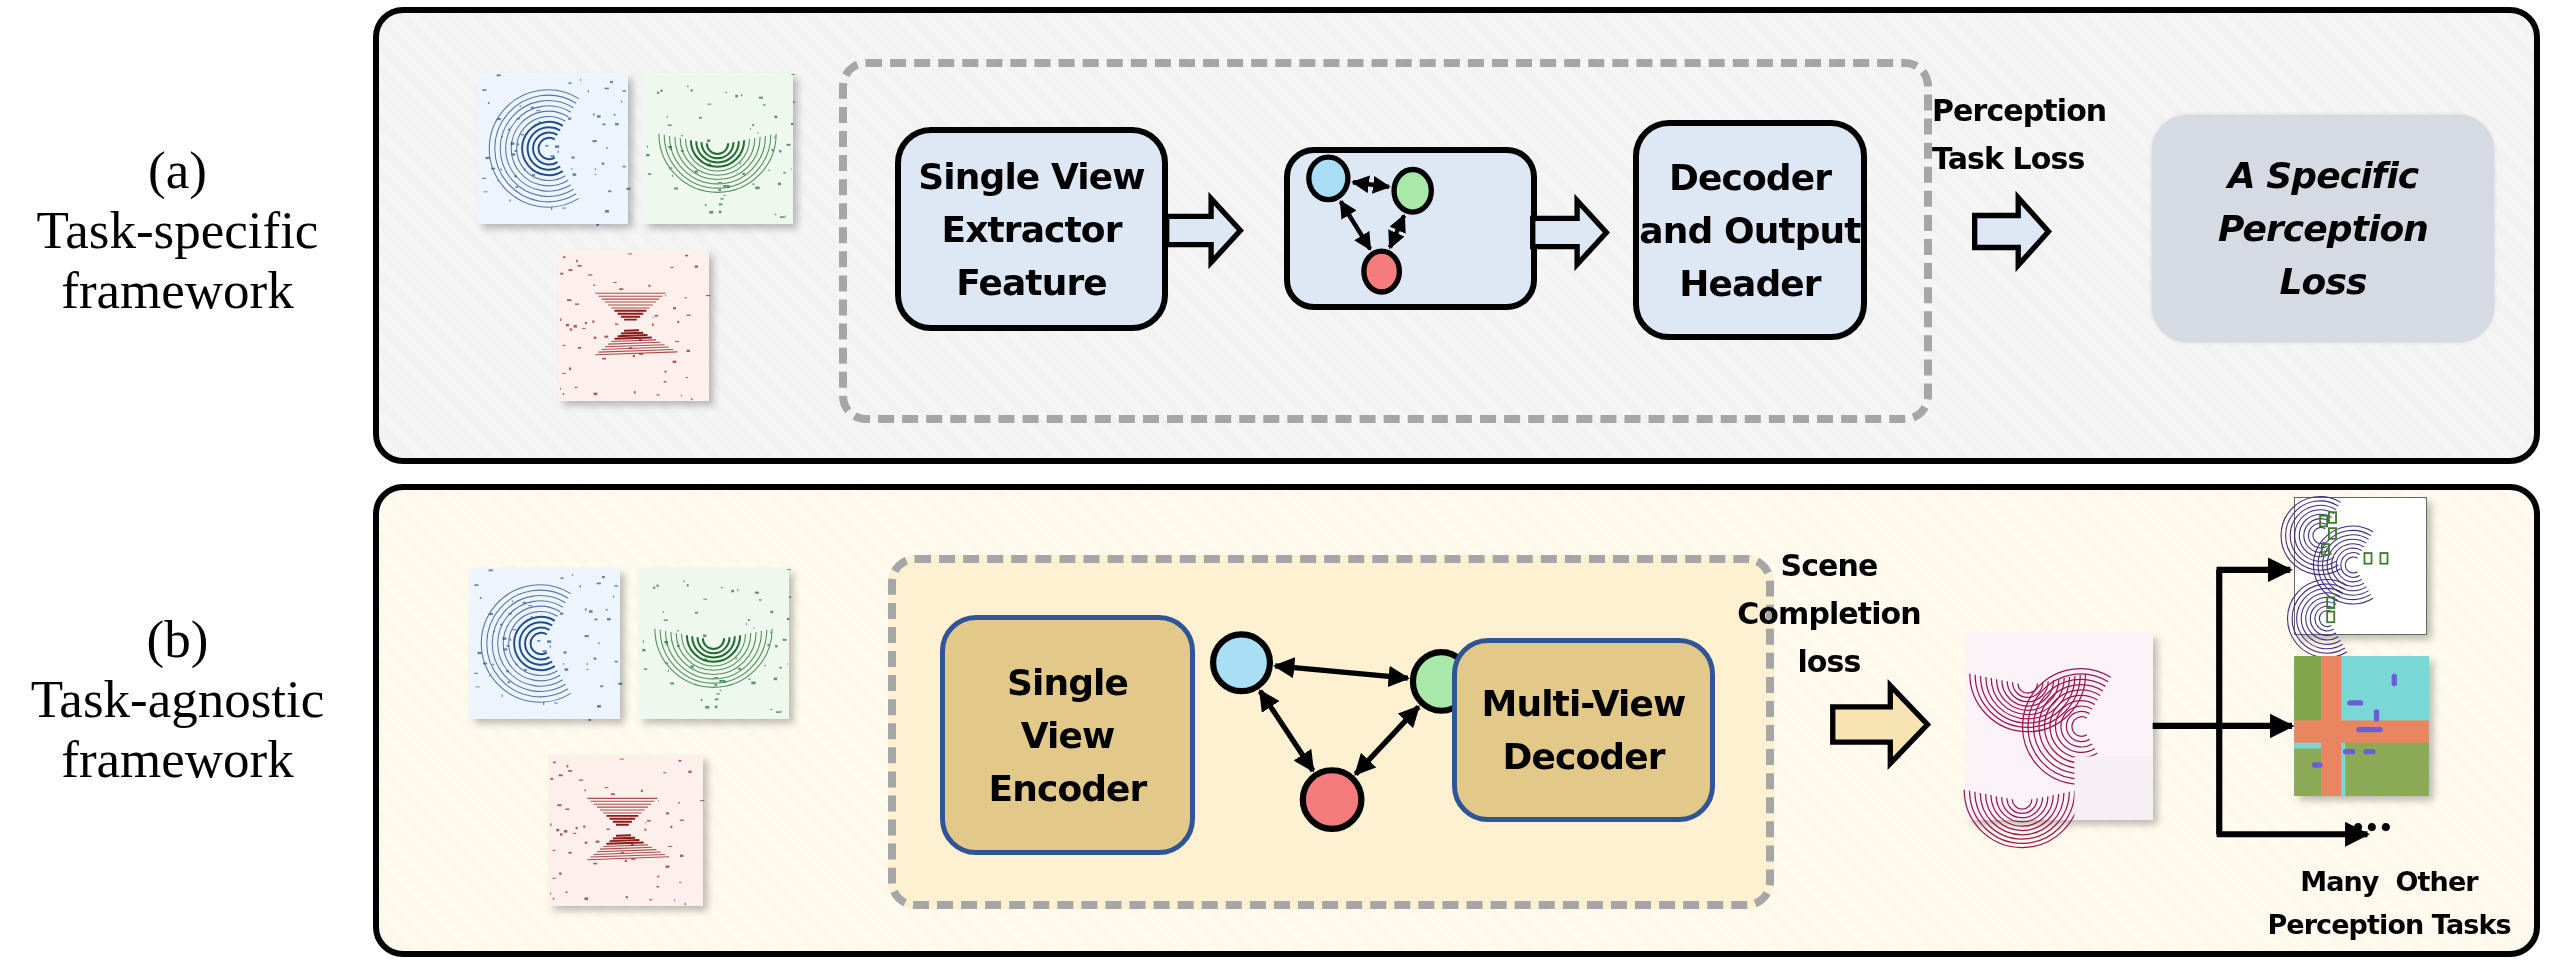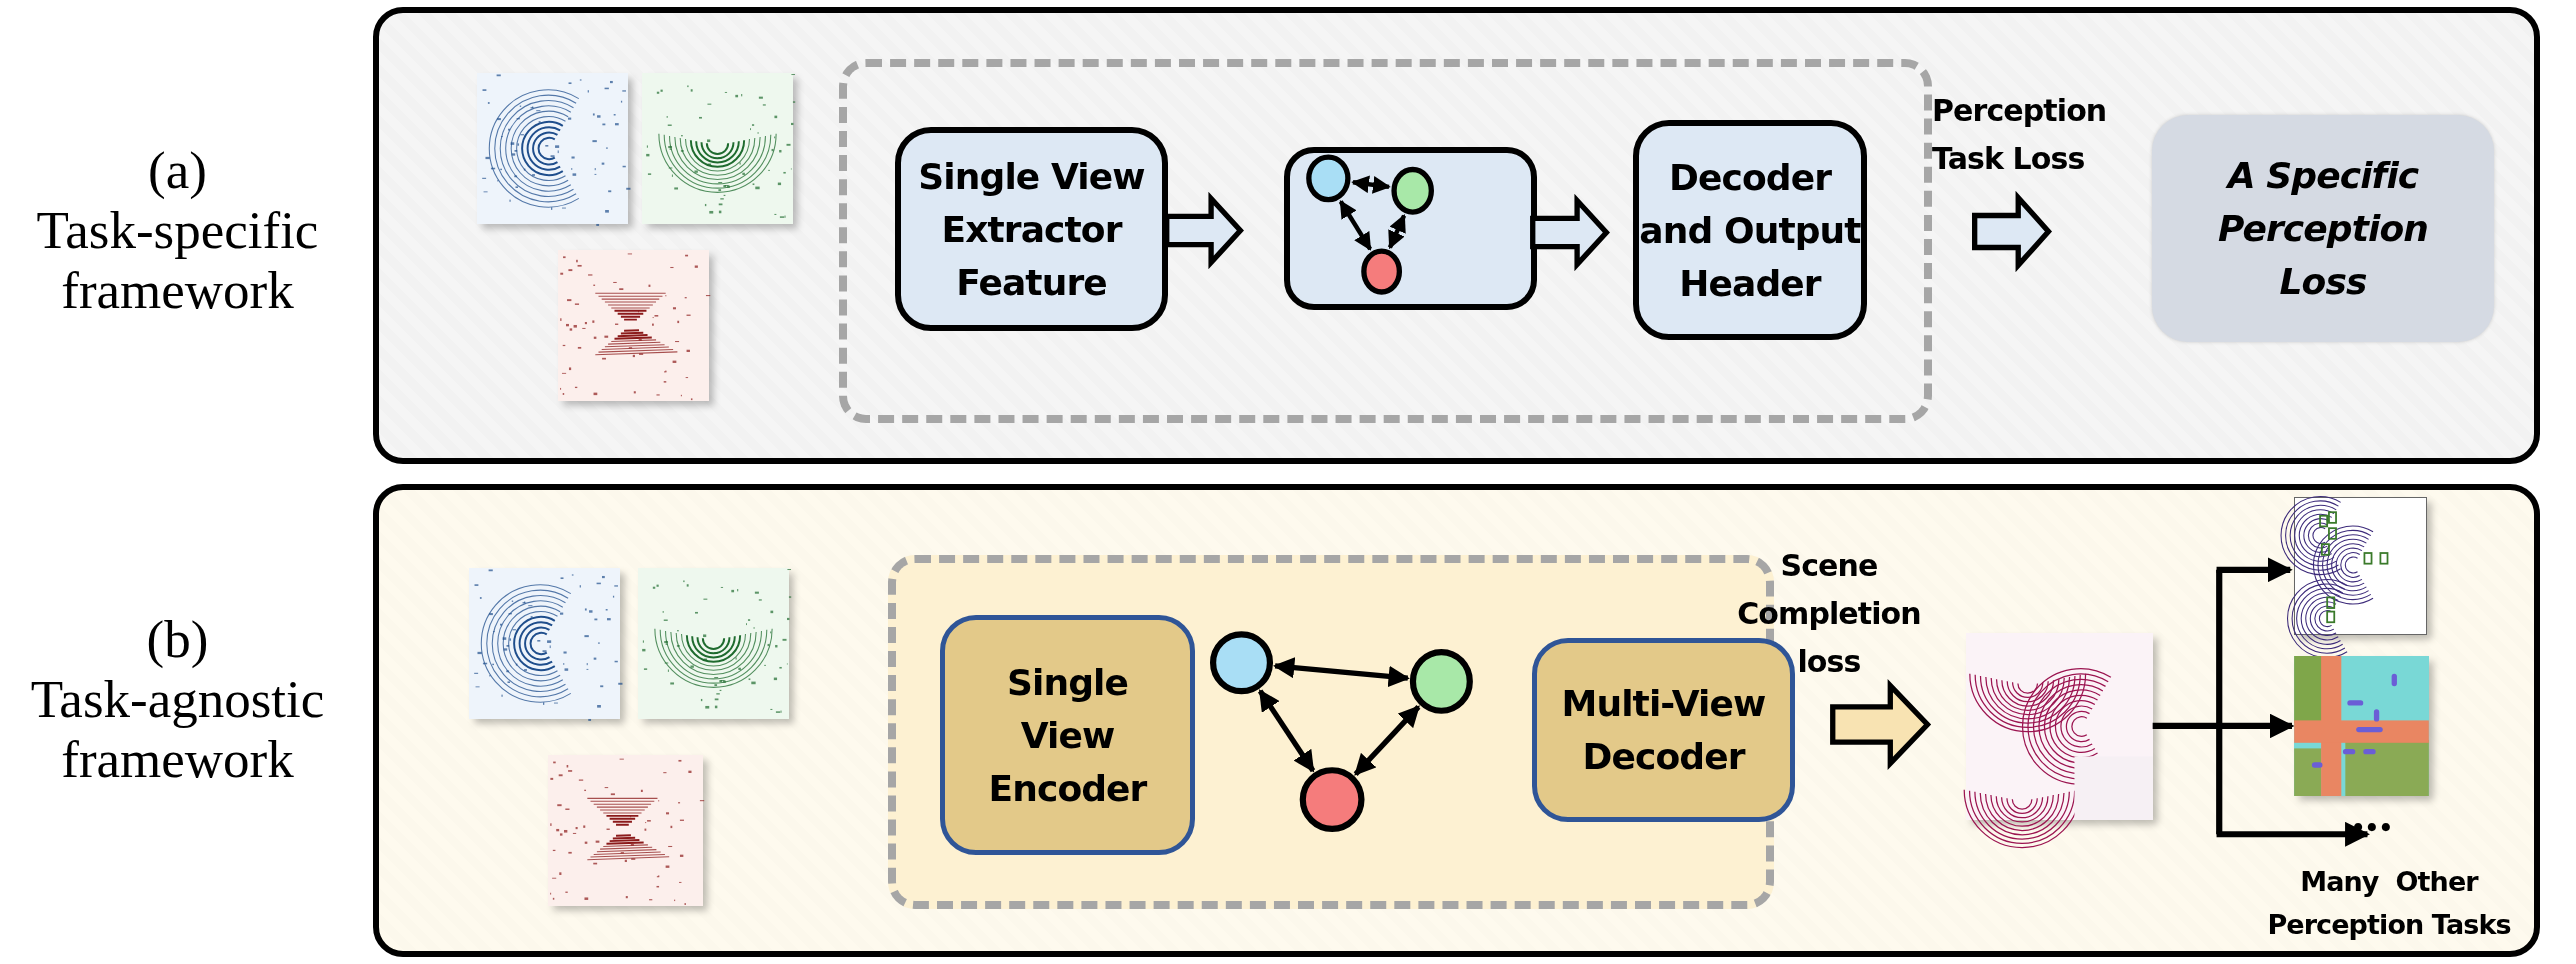--- a/index.html
+++ b/index.html
@@ -584,21 +584,21 @@
       </marker>
     </defs>
     <line x1="95.83556243779307" y1="59.53131916086069" x2="245.16443756220693" y2="73.37575138753772" stroke="#000" stroke-width="6" marker-start="url(#graph-b-arr)" marker-end="url(#graph-b-arr)"></line>
     <line x1="78.98356415936081" y1="87.68106745628985" x2="138.4642367838139" y2="177.48522024222882" stroke="#000" stroke-width="6" marker-start="url(#graph-b-arr)" marker-end="url(#graph-b-arr)"></line>
     <line x1="257.19923086464064" y1="105.63256086972804" x2="186.47973674418458" y2="181.36743913027198" stroke="#000" stroke-width="6" marker-start="url(#graph-b-arr)" marker-end="url(#graph-b-arr)"></line>
     <ellipse cx="58" cy="56" rx="32" ry="32" fill="#a9def5" stroke="#000" stroke-width="7"></ellipse>
     <ellipse cx="283" cy="77" rx="32" ry="33" fill="#a8e8a8" stroke="#000" stroke-width="7"></ellipse>
     <ellipse cx="160" cy="210" rx="33" ry="33" fill="#f57c7c" stroke="#000" stroke-width="7"></ellipse>
   </svg>
 
-<div class="box box-gold" style="left:1516px; top:638px; width:263px; height:184px;">
+<div class="box box-gold" style="left:1436px; top:638px; width:263px; height:184px;">
   <div>
     <div>Multi-View</div>
     <div>Decoder</div>
   </div>
 </div>
 
 <div class="label-bold" style="left:1727px; top:542px; width:204px;">
   <div>Scene</div>
   <div>Completion</div>
   <div>loss</div>

